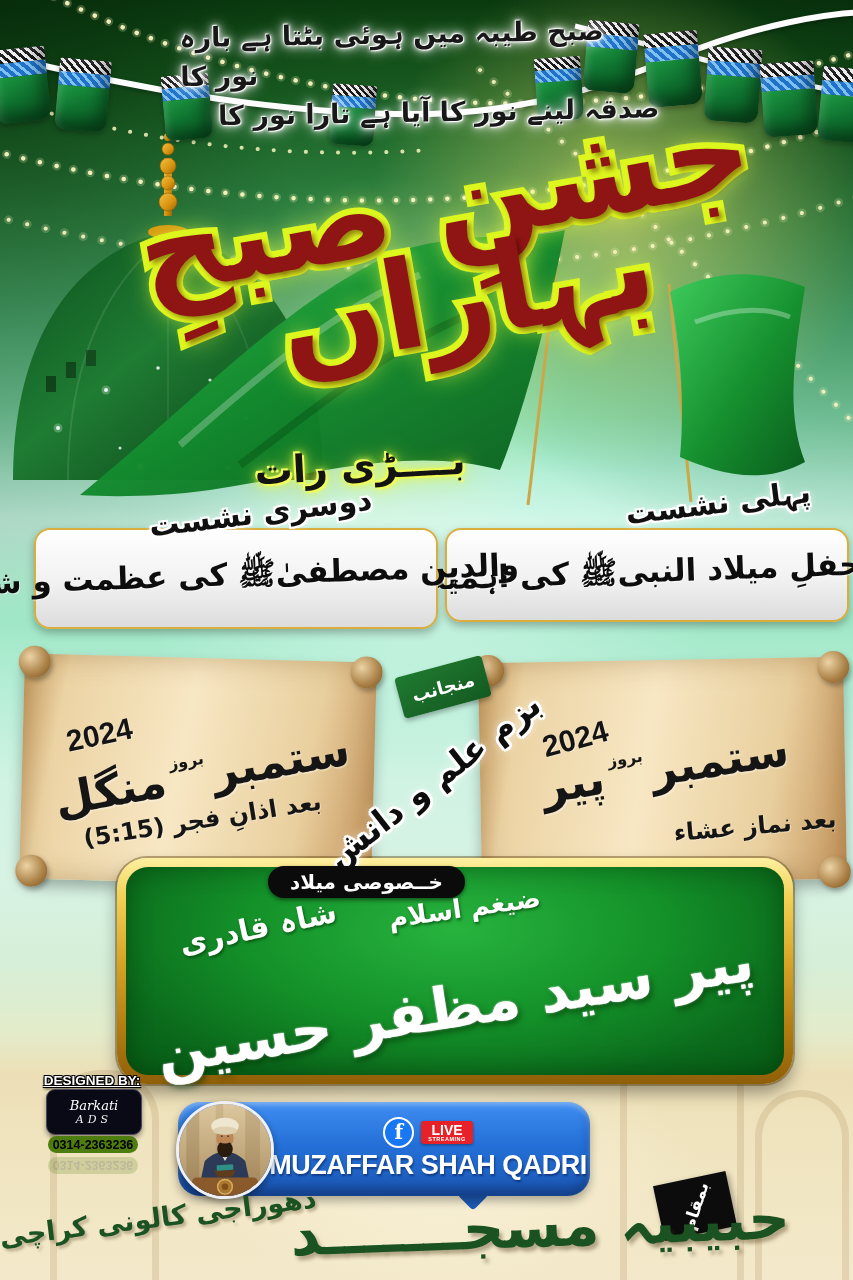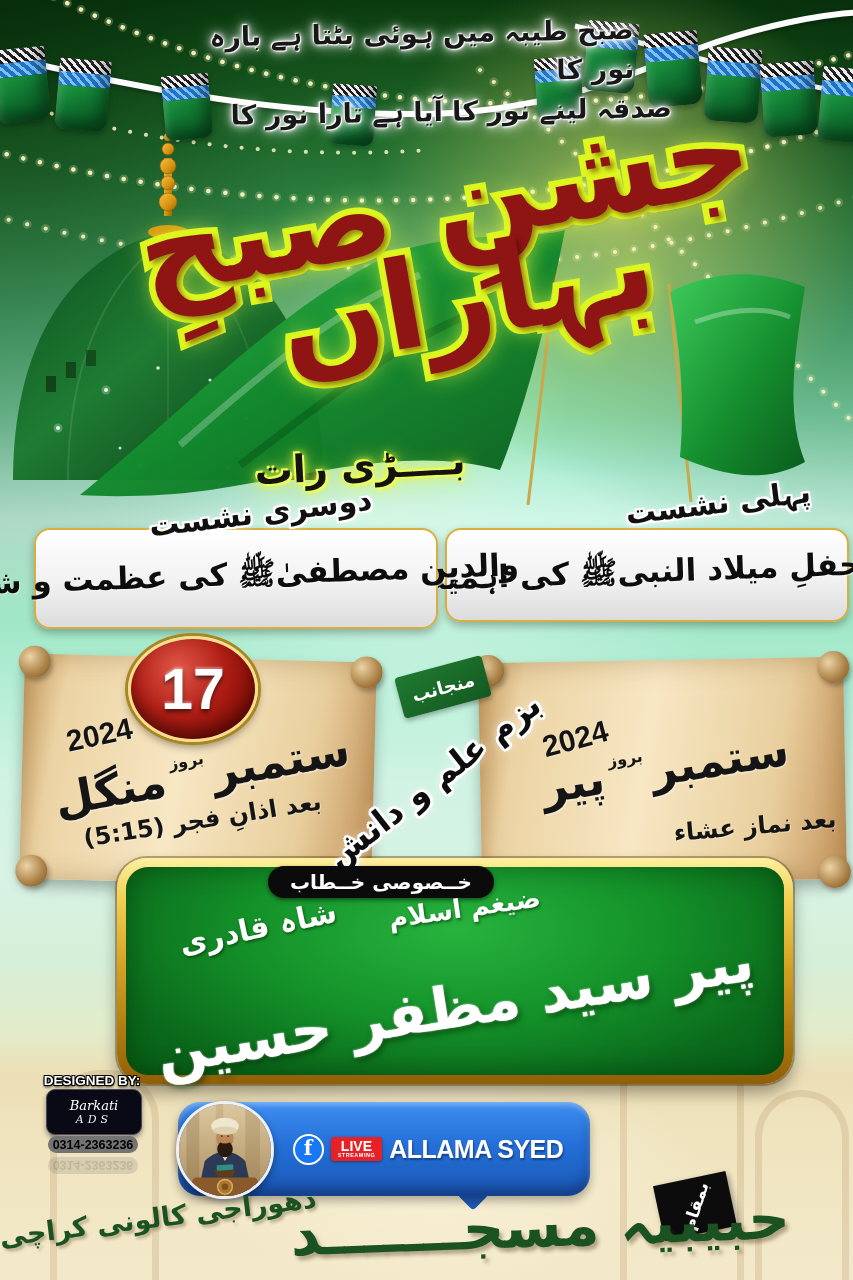--- a/index.html
+++ b/index.html
@@ -42,21 +42,21 @@
     background-image:
       repeating-linear-gradient(45deg,#161616 0 3px,#ededed 3px 6px),
       repeating-linear-gradient(45deg,#1f72c8 0 4px,#7ec2f5 4px 7px),
       linear-gradient(155deg,#1d9a43 0%,#0f7330 45%,#07511d 100%);
     background-size:100% 14px,100% 14px,100% 46px;
     background-position:0 0,0 14px,0 28px;background-repeat:no-repeat;
     box-shadow:inset -8px -10px 14px rgba(0,0,0,.35),inset 4px 4px 8px rgba(255,255,255,.15),
       0 3px 5px rgba(0,0,0,.25);}
 
   
-  .poem{left:184px;top:14px;width:470px;z-index:5;text-align:right;direction:rtl;}
+  .poem{left:200px;top:14px;width:470px;z-index:5;text-align:left;direction:rtl;}
   .poem-line{font-size:27px;font-weight:700;color:#181818;line-height:1.45;
     text-shadow:0 0 4px #fff,0 0 9px #fff,0 0 16px #fff,1px 1px 1px #fff,-1px -1px 1px #fff;}
   .poem-line.l1{transform:translateX(-20px) rotate(-1deg);}
   .poem-line.l2{transform:translateX(18px) rotate(-1deg);}
 
   
   .title-wrap{left:248px;top:128px;width:530px;height:340px;z-index:5;
     transform:rotate(-10deg);}
   .t-layer{position:absolute;inset:0;direction:rtl;}
   .tp1{font-size:122px;line-height:1.02;font-weight:700;text-align:right;padding-left:0;
@@ -155,28 +155,28 @@
     font-size:30px;font-weight:700;color:#fff;white-space:nowrap;
     text-shadow:1px 2px 3px rgba(0,50,0,.6);}
   .speaker-name{left:130px;top:942px;width:650px;height:130px;z-index:6;display:flex;
     align-items:center;justify-content:center;transform:rotate(-9deg);direction:rtl;
     font-size:58px;font-weight:800;color:#fff;white-space:nowrap;
     text-shadow:2px 4px 6px rgba(0,45,0,.55),0 0 2px #fff;}
 
   
   .designed-by{left:36px;top:1073px;width:112px;z-index:7;text-align:center;
     font-family:"Liberation Sans",sans-serif;font-size:13.5px;font-weight:800;color:#fff;
-    text-shadow:-1px -1px 0 #000,1px -1px 0 #000,-1px 1px 0 #000,1px 1px 0 #000,0 2px 3px #000;}
+    text-shadow:-1px -1px 0 #000,1px -1px 0 #000,-1px 1px 0 #000,1px 1px 0 #000,0 2px 3px #000;text-decoration:underline;}
   .brand-box{left:46px;top:1089px;width:94px;height:44px;z-index:7;background:#0a0a16;
     border:1px solid #4a4a5a;border-radius:9px;display:flex;flex-direction:column;
     align-items:center;justify-content:center;box-shadow:0 3px 5px rgba(0,0,0,.4);}
   .brand{font-family:"DejaVu Serif",serif;font-style:italic;font-size:13px;color:#fff;line-height:1;}
   .brand-sub{font-family:"DejaVu Serif",serif;font-style:italic;font-size:11px;color:#eee;
     letter-spacing:4px;margin-top:1px;}
-  .phone-pill{left:48px;top:1136px;width:90px;height:17px;z-index:7;background:#737373;
+  .phone-pill{left:48px;top:1136px;width:90px;height:17px;z-index:7;background:#4d7c0f;
     border-radius:9px;display:flex;align-items:center;justify-content:center;
     font-family:"Liberation Sans",sans-serif;font-size:12.5px;font-weight:800;color:#000;text-align:center;}
   .phone-pill.reflect{top:1157px;transform:scaleY(-1);opacity:.2;}
 
   
   .blue-banner{left:178px;top:1102px;width:412px;height:94px;z-index:6;border-radius:22px;
     background:linear-gradient(180deg,#3f8ef2 0%,#2470d8 45%,#1a57b4 100%);
     box-shadow:inset 0 -8px 12px rgba(0,0,30,.3),inset 0 3px 5px rgba(255,255,255,.35),
       0 5px 10px rgba(0,0,0,.3);
     display:flex;flex-direction:column;align-items:center;justify-content:center;
@@ -372,38 +372,35 @@
   </div>
 
   <div class="abs year yr1">2024</div>
   <div class="abs month-line ml1">
     <span class="m">ستمبر</span>
     <span class="rooz">بروز</span>
     <span class="wd">پیر</span>
   </div>
   <div class="abs time tm1">بعد نماز عشاء</div>
 
-  <div class="abs day-badge db2">
-    <span class="day-num">17</span>
-  </div>
   <div class="abs year yr2">2024</div>
   <div class="abs month-line ml2">
     <span class="m">ستمبر</span>
     <span class="rooz">بروز</span>
     <span class="wd">منگل</span>
   </div>
   <div class="abs time tm2">بعد اذانِ فجر (5:15)</div>
 
   <div class="abs org-tag">منجانب</div>
   <div class="abs org-name">بزم علم و دانش</div>
 
   <div class="abs gold-frame">
     <div class="green-inner"></div>
   </div>
-  <div class="abs tag-pill">خــصوصی خــطاب</div>
+  <div class="abs tag-pill">خــصوصی میلاد</div>
   <div class="abs honorific">ضیغم اسلام</div>
   <div class="abs name-suffix">شاہ قادری</div>
   <div class="abs speaker-name">پیر سید مظفر حسین</div>
 
   <div class="abs designed-by">DESIGNED BY:</div>
   <div class="abs brand-box">
     <div class="brand">Barkati</div>
     <div class="brand-sub">ADS</div>
   </div>
   <div class="abs phone-pill">0314-2363236</div>
@@ -412,22 +409,22 @@
   <div class="abs banner-tail"></div>
   <div class="abs blue-banner">
     <div class="live-row1">
       <span class="fb-circle">
         <span>f</span>
       </span>
       <span class="live-badge">
         <span class="live-word">LIVE</span>
         <span class="streaming-word">STREAMING</span>
       </span>
-      <span class="ln1">ALLAMA SYED</span>
     </div>
+    <div class="ln2">MUZAFFAR SHAH QADRI</div>
   </div>
 
   <div class="abs portrait">
     <svg width="92" height="92" viewBox="0 0 100 100">
       <defs>
         <linearGradient id="pg" x1="0" y1="0" x2="0" y2="1">
           <stop offset="0" stop-color="#dcc79e"></stop>
             <stop offset="1" stop-color="#ab8d60"></stop>
         </linearGradient>
       </defs>

